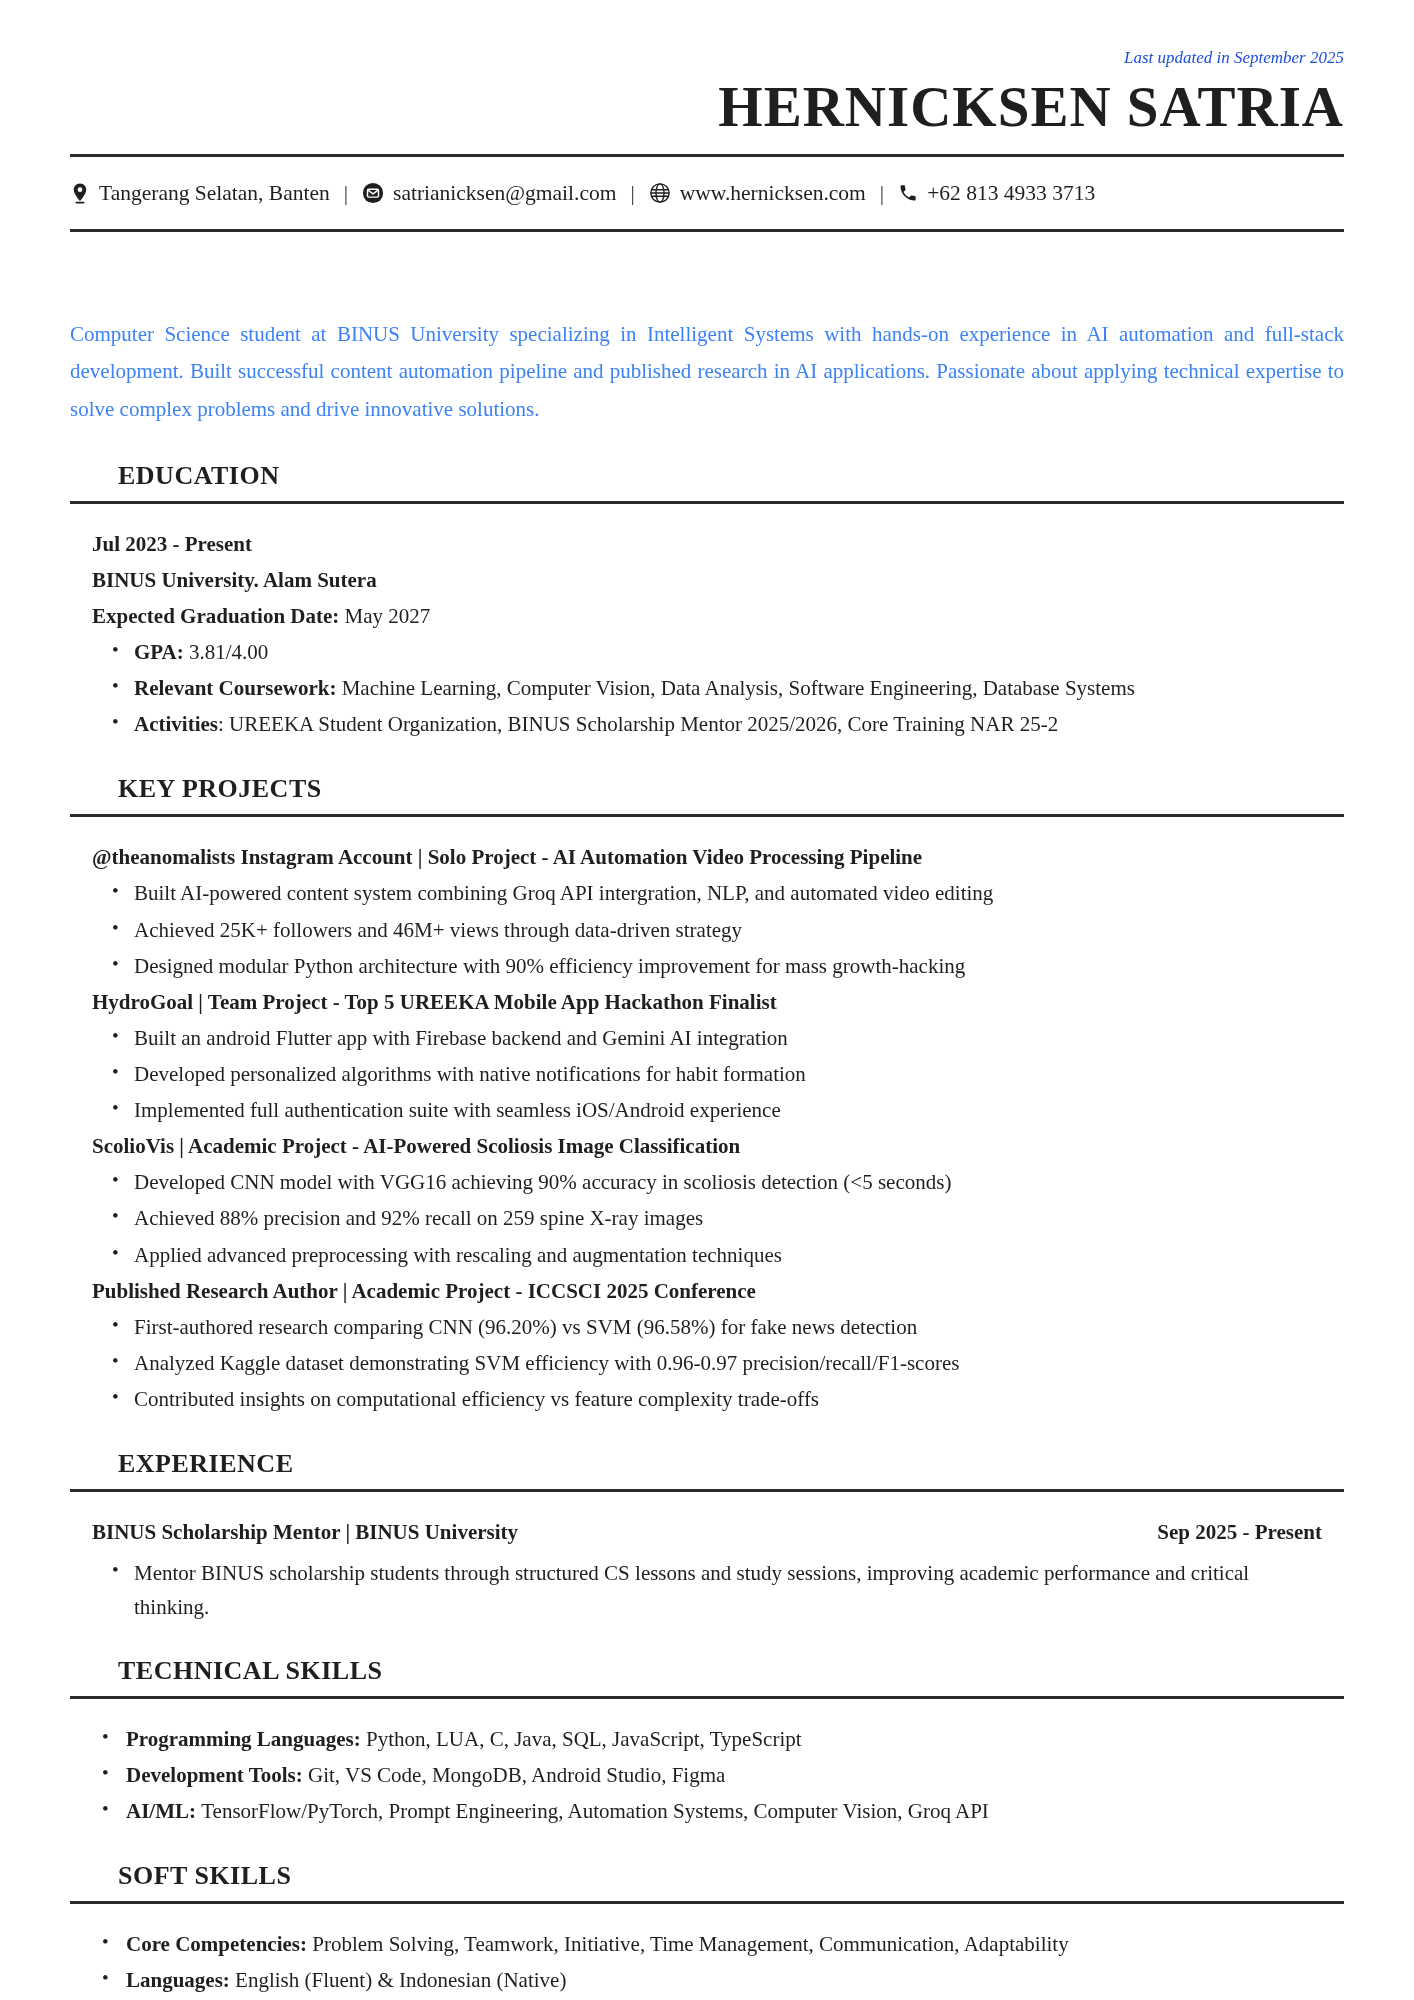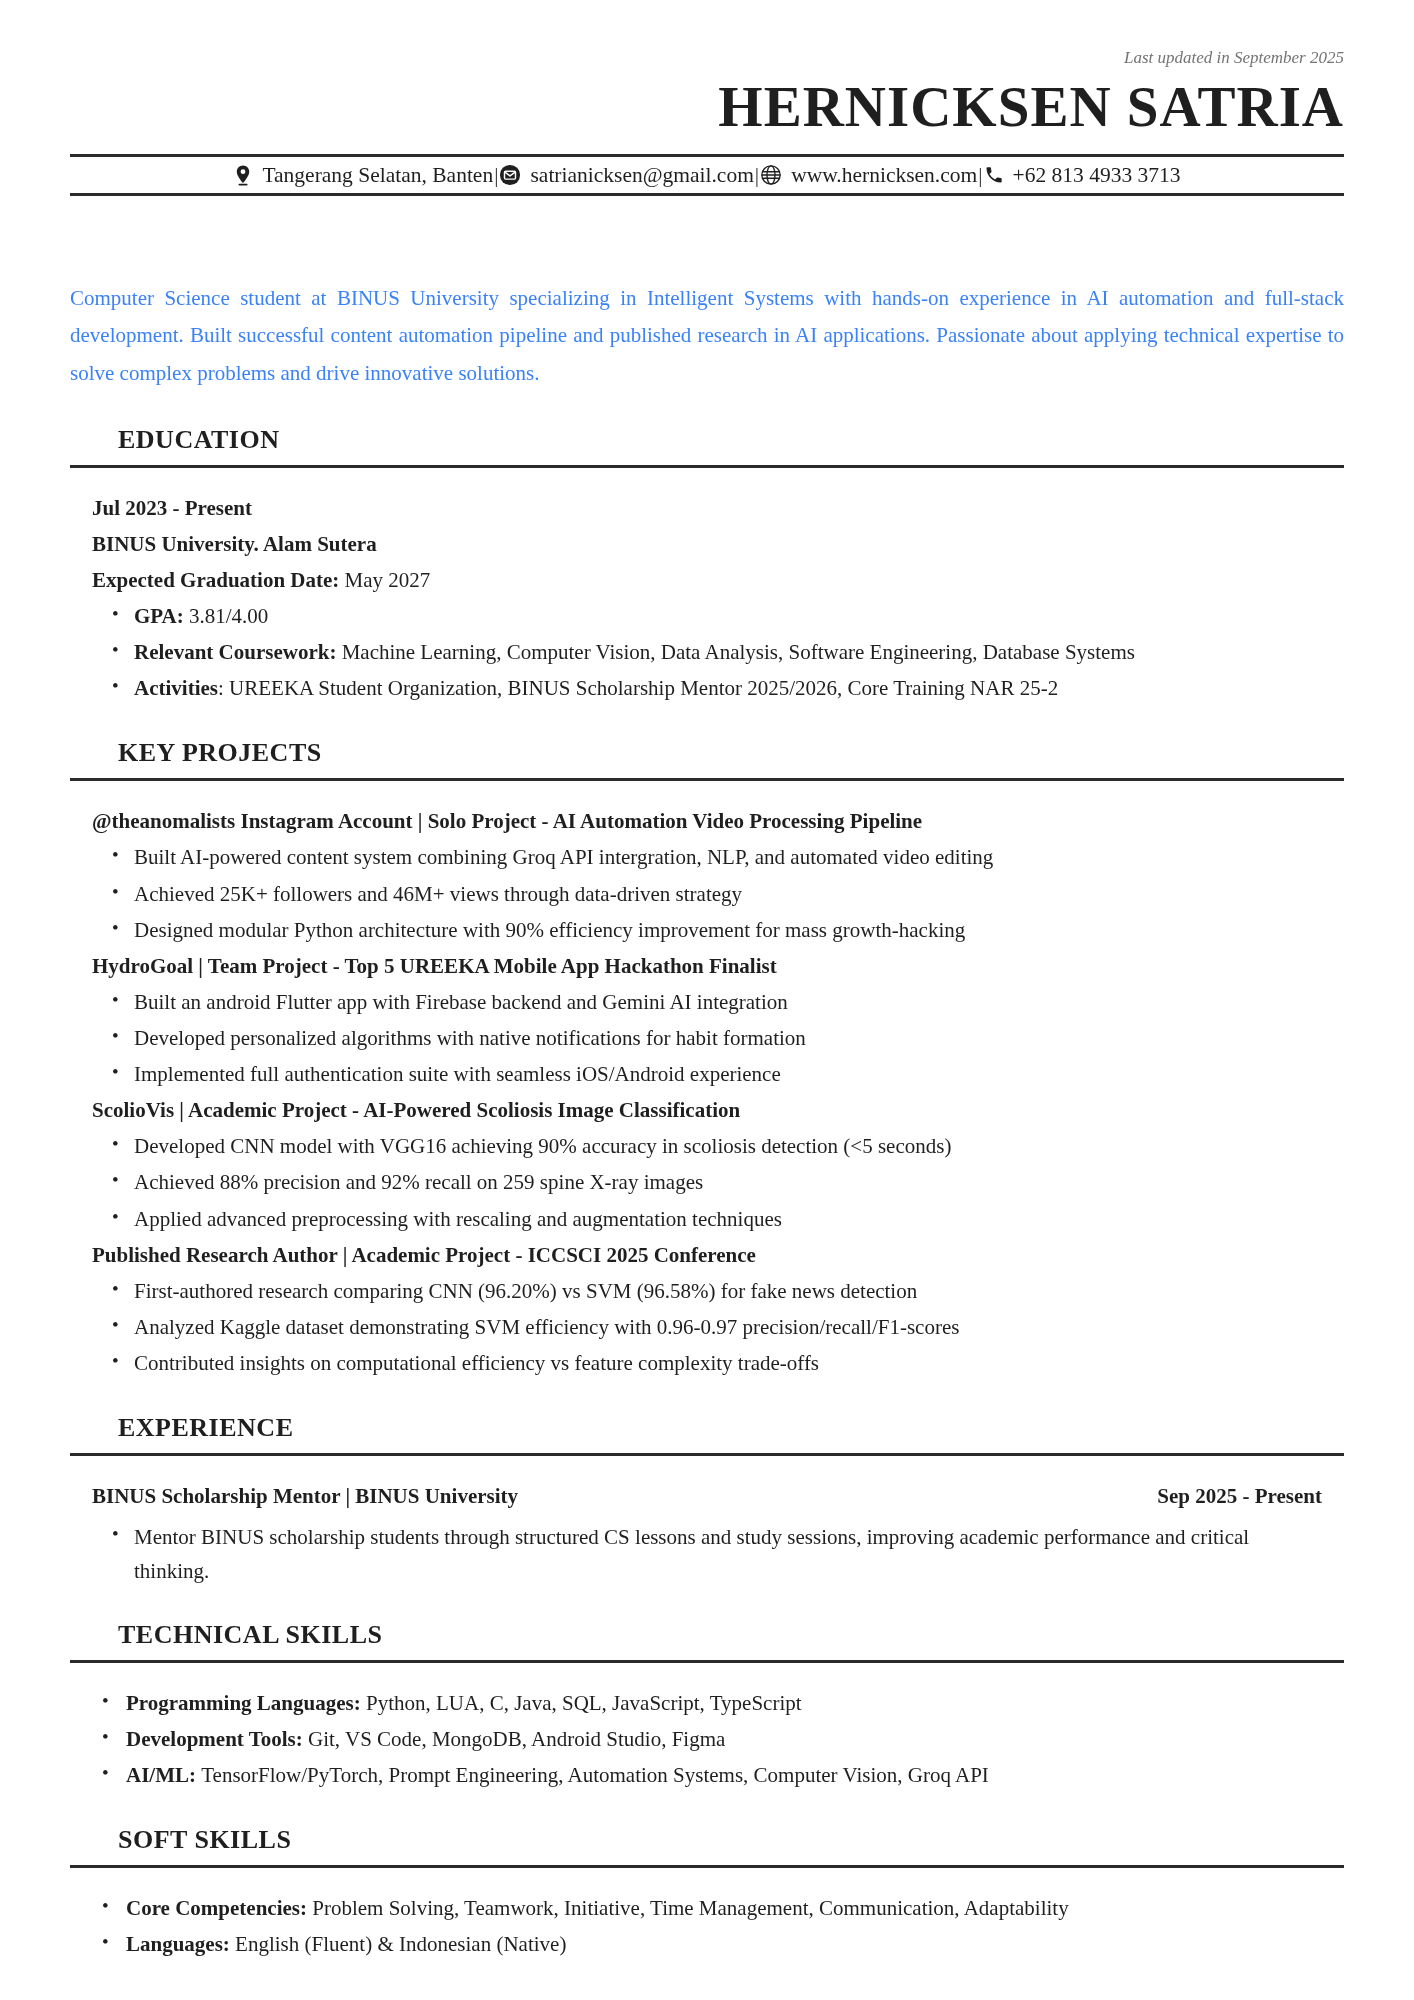--- a/index.html
+++ b/index.html
@@ -13,21 +13,21 @@
   }
   .page {
     width: 1414px;
     height: 2000px;
     padding: 48px 70px 20px 70px;
   }
   .last-updated {
     text-align: right;
     font-style: italic;
     font-size: 17px;
-    color: #737373;
+    color: #1d4ed8;
     height: 22px;
   }
   .name {
     text-align: right;
     font-size: 57px;
     font-weight: 700;
     letter-spacing: 1px;
     line-height: 1.15;
     margin-top: 4px;
   }
@@ -36,24 +36,24 @@
     font-size: 32px;
     font-weight: 700;
     letter-spacing: 0.5px;
     line-height: 1.15;
     margin-top: 6px;
   }
   .contact-bar {
     margin-top: 14px;
     border-top: 3px solid #2b2b2b;
     border-bottom: 3px solid #2b2b2b;
-    padding: 4px 0;
+    padding: 22px 0;
     display: flex;
-    justify-content: center;
     align-items: center;
+    gap: 13px;
     font-size: 21.5px;
     line-height: 28px;
   }
   .contact-item { display: inline-flex; align-items: center; gap: 9px; white-space: nowrap; }
   .contact-item svg { display: block; }
   .sep { color: #3a3a3a; font-weight: 400; padding: 0 1px; }
   .summary {
     margin-top: 84px;
     font-size: 21px;
     line-height: 1.8;

